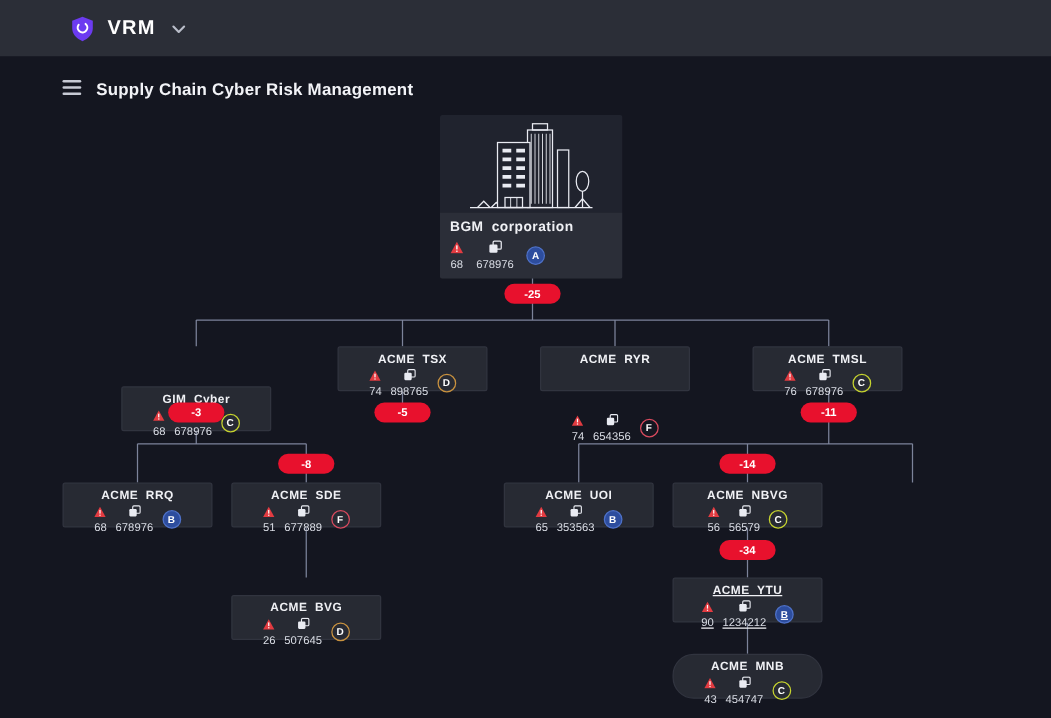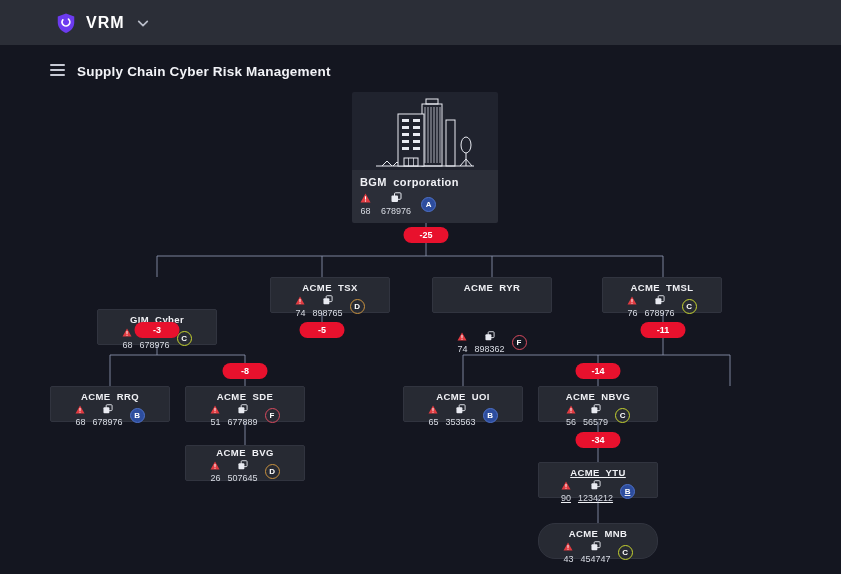--- a/index.html
+++ b/index.html
@@ -255,21 +255,21 @@
         </span>
         <span>74</span>
       </span>
       <span class="stat">
         <span class="icon">
           <svg width="10" height="10" viewBox="0 0 11 11">
               <rect x="3.5" y="0.8" width="6.5" height="6.5" rx="1" fill="none" stroke="#E9EBF2"></rect>
               <rect x="0.5" y="3.6" width="6.5" height="6.5" rx="1" fill="#E9EBF2"></rect>
             </svg>
         </span>
-        <span>898362</span>
+        <span>654356</span>
       </span>
       <span class="grade" data-grade="F">F</span>
     </div>
   </div>
     <div class="node" style="left: 602px; top: 277px;">
     <div class="node-title">ACME TMSL</div>
     <div class="node-stats">
       <span class="stat">
         <span class="icon">
           <svg width="10" height="9" viewBox="0 0 12 11">
@@ -385,21 +385,21 @@
           <svg width="10" height="10" viewBox="0 0 11 11">
               <rect x="3.5" y="0.8" width="6.5" height="6.5" rx="1" fill="none" stroke="#E9EBF2"></rect>
               <rect x="0.5" y="3.6" width="6.5" height="6.5" rx="1" fill="#E9EBF2"></rect>
             </svg>
         </span>
         <span>56579</span>
       </span>
       <span class="grade" data-grade="C">C</span>
     </div>
   </div>
-    <div class="node" style="left: 185px; top: 445px; justify-content: center;">
+    <div class="node" style="left: 185px; top: 476px;">
     <div class="node-title">ACME BVG</div>
     <div class="node-stats">
       <span class="stat">
         <span class="icon">
           <svg width="10" height="9" viewBox="0 0 12 11">
               <path d="M6 0.5 L11.5 10.5 H0.5 Z" fill="#E23B41"></path>
               <rect x="5.4" y="3.6" width="1.2" height="3.6" fill="#fff"></rect>
               <rect x="5.4" y="8.2" width="1.2" height="1.2" fill="#fff"></rect>
             </svg>
         </span>

